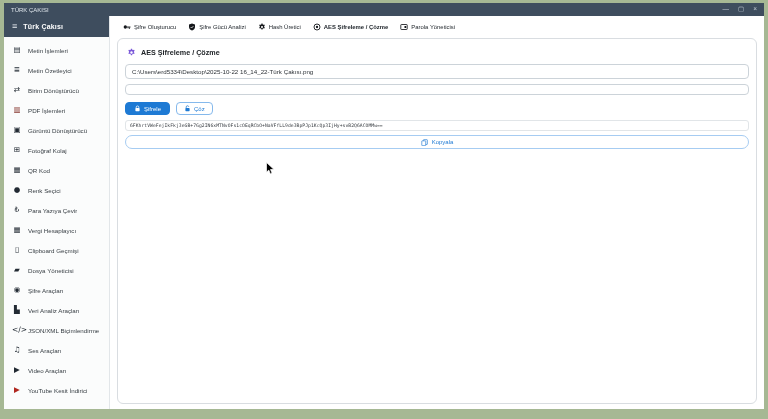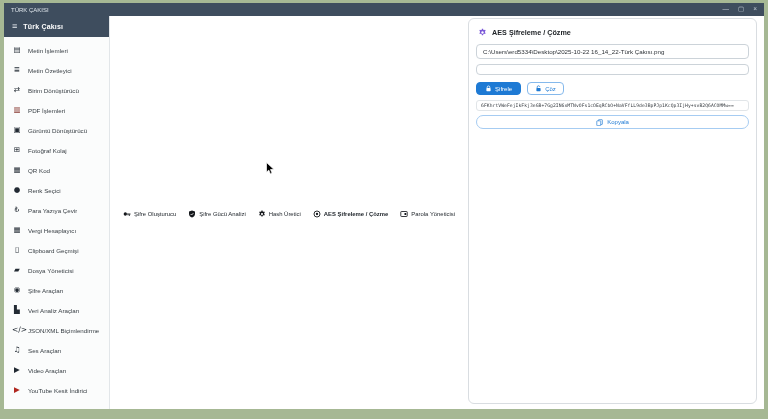--- a/index.html
+++ b/index.html
@@ -18,21 +18,21 @@
   .sb-header { height:21px; flex:0 0 auto; background:#3e4d5e; color:#ffffff; display:flex; align-items:center; gap:6px; padding:0 8px; }
   .sb-header .menu-glyph { font-size:9px; line-height:1; color:#e8edf1; }
   .sb-title { font-size:7px; font-weight:bold; letter-spacing:0.2px; }
   .sb-items { flex:1; padding-top:3px; }
   .sb-item { height:20px; display:flex; align-items:center; gap:6px; padding:0 8px; font-size:6.2px; color:#3a4046; cursor:default; }
   .sb-icon { width:10px; flex:0 0 auto; text-align:center; font-size:7.5px; line-height:1; color:#222a33; font-family:"DejaVu Sans",sans-serif; }
   .sb-item[data-name="sidebar-item-pdf-islemleri"] .sb-icon { color:#7e2a22; }
   .sb-item[data-name="sidebar-item-youtube-kesit-indirici"] .sb-icon { color:#b02820; }
   .sb-label { white-space:nowrap; overflow:hidden; }
 
-  .main { flex:1; display:flex; flex-direction:row; background:#ffffff; min-width:0; }
+  .main { flex:1; display:flex; flex-direction:column; background:#ffffff; min-width:0; }
   .tabbar { display:flex; align-items:center; gap:12px; padding:7px 6px 5px 13px; flex:0 0 auto; }
   .tab { display:flex; align-items:center; gap:3px; font-size:5.9px; color:#1d2329; cursor:default; white-space:nowrap; }
   .tab .tab-icon { width:8px; height:8px; display:inline-flex; }
   .tab .tab-icon svg { width:8px; height:8px; }
   .tab.active { font-weight:bold; }
 
   .card { flex:1; margin:2px 7px 5px 7px; border:1px solid #d9dde1; border-radius:6px; background:#ffffff; padding:7px 7px; display:flex; flex-direction:column; }
   .card-head { display:flex; align-items:center; gap:5px; margin:2px 0 7px 2px; }
   .card-head .head-icon { width:9px; height:9px; display:inline-flex; }
   .card-head .head-icon svg { width:9px; height:9px; }

